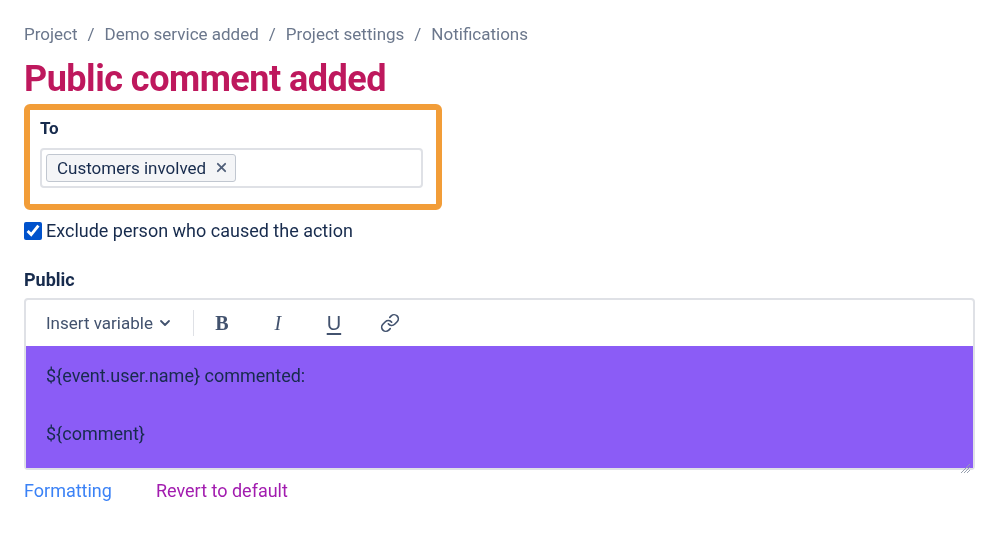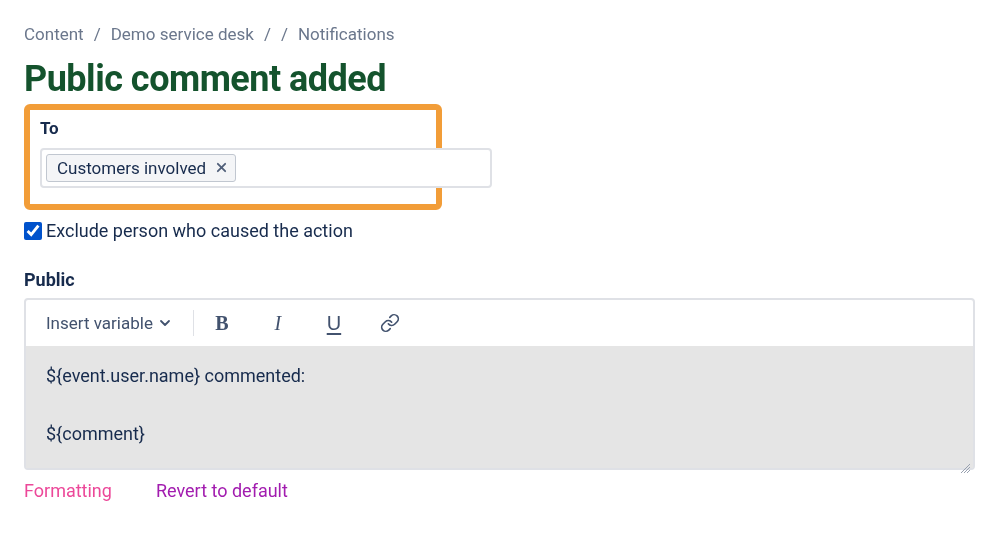--- a/index.html
+++ b/index.html
@@ -25,21 +25,21 @@
     .breadcrumb-item {
       color: #6B778C;
       cursor: pointer;
     }
     .breadcrumb-sep {
       color: #6B778C;
     }
     .page-title {
       font-size: 36px;
       font-weight: 700;
-      color: #14532d;
+      color: #be185d;
       margin-bottom: 4px;
       letter-spacing: -0.5px;
     }
     .highlight-box {
       border: 6px solid #F29D38;
       border-radius: 6px;
       padding: 8px 18px 16px 10px;
       width: 418px;
       margin-bottom: 10px;
     }
@@ -49,21 +49,21 @@
       color: #172B4D;
       margin-bottom: 10px;
     }
     .chip-input {
       border: 2px solid #DFE1E6;
       border-radius: 4px;
       padding: 4px;
       display: flex;
       align-items: center;
       min-height: 40px;
-      width: 452px;
+      width: 383px;
       background: #fff;
     }
     .chip {
       display: inline-flex;
       align-items: center;
       background: #F4F5F7;
       border: 1px solid #C1C7D0;
       border-radius: 3px;
       padding: 3px 6px 3px 10px;
       font-size: 17px;
@@ -149,21 +149,21 @@
     .italic-glyph {
       font-style: italic;
       font-family: Georgia, serif;
     }
     .underline-glyph {
       text-decoration: underline;
       font-family: -apple-system, sans-serif;
       text-underline-offset: 3px;
     }
     .editor-body {
-      background: #e5e5e5;
+      background: #8b5cf6;
       padding: 16px 20px 20px 20px;
       font-size: 18px;
       color: #172B4D;
       line-height: 1.6;
       min-height: 108px;
       position: relative;
       white-space: pre-wrap;
     }
     .resize-handle {
       position: absolute;
@@ -177,37 +177,38 @@
       width: 12px;
       height: 12px;
     }
     .footer-links {
       display: flex;
       gap: 44px;
       margin-top: 10px;
       font-size: 18px;
     }
     .link-primary {
-      color: #ec4899;
+      color: #3b82f6;
       cursor: pointer;
       text-align: right;
     }
     .link-muted {
       color: #a21caf;
       cursor: pointer;
     }
   </style>
 </head>
 <body>
 
 <nav class="breadcrumb">
-  <span class="breadcrumb-item">Content</span>
+  <span class="breadcrumb-item">Project</span>
   <span class="breadcrumb-sep">/</span>
-  <span class="breadcrumb-item">Demo service desk</span>
+  <span class="breadcrumb-item">Demo service added</span>
   <span class="breadcrumb-sep">/</span>
+  <span class="breadcrumb-item">Project settings</span>
   <span class="breadcrumb-sep">/</span>
   <span class="breadcrumb-item">Notifications</span>
 </nav>
 
 <h1 class="page-title">Public comment added</h1>
 
 <div class="highlight-box">
   <div class="field-label">To</div>
   <div class="chip-input">
     <span class="chip">

